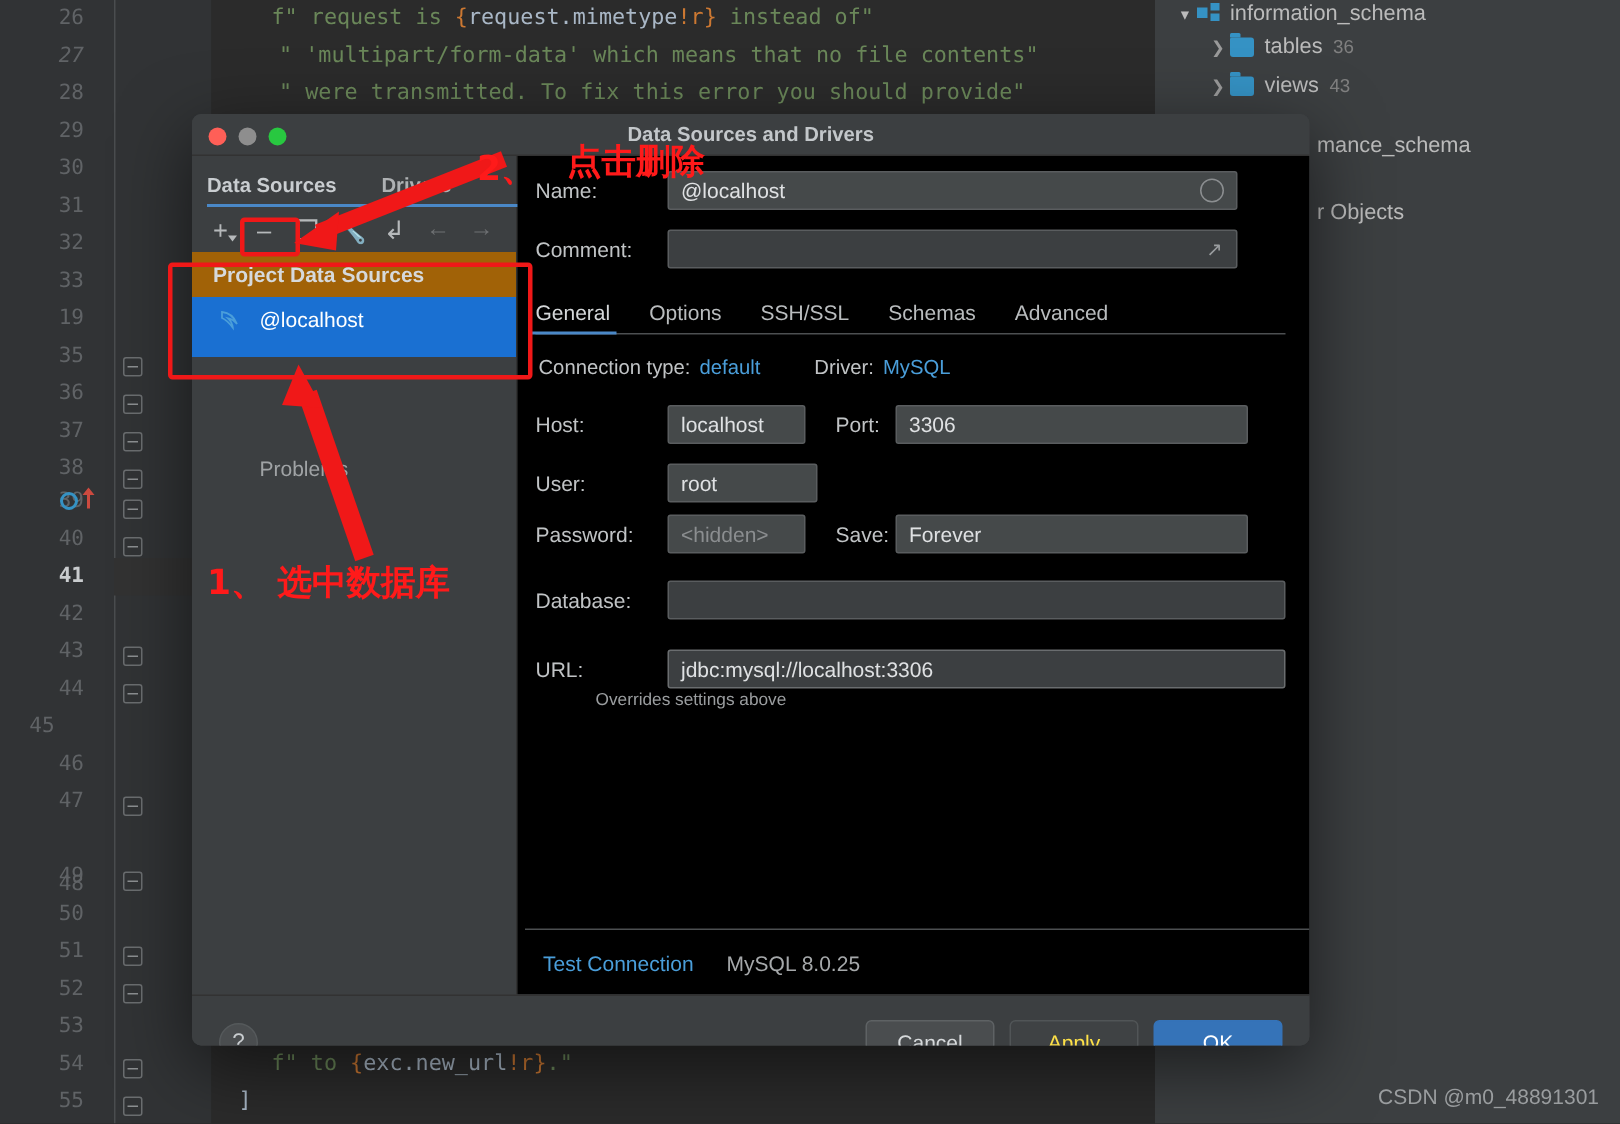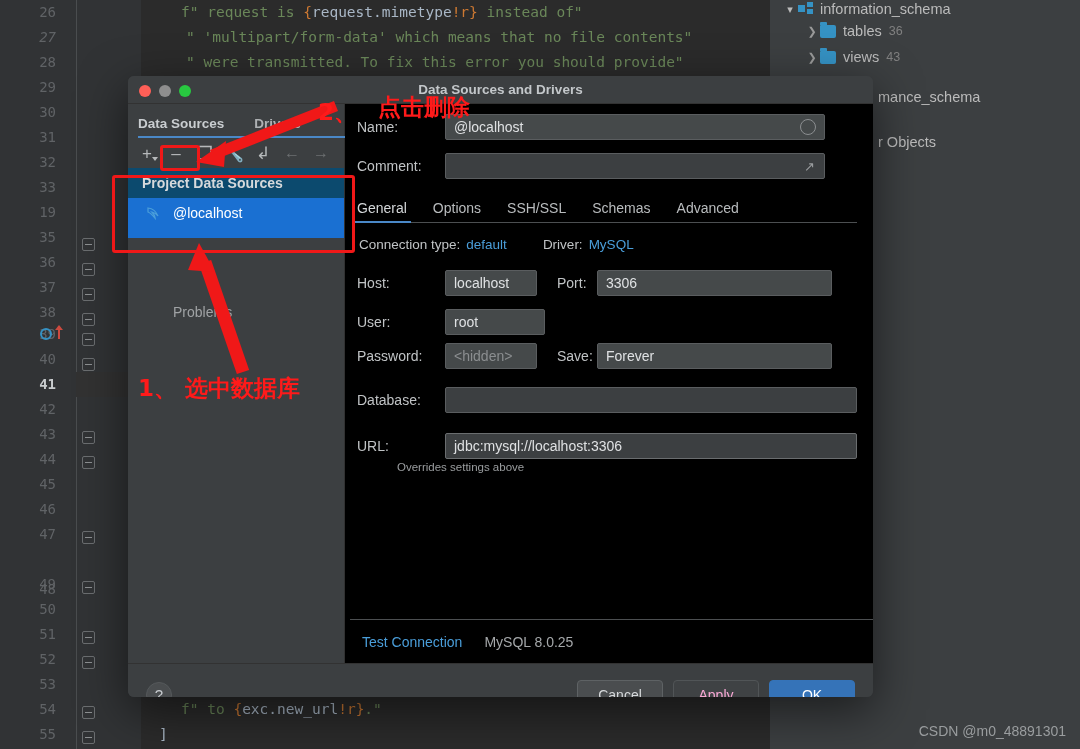--- a/index.html
+++ b/index.html
@@ -159,21 +159,21 @@
   .plus-wrap { position: relative; }
   .plus-wrap::after {
     content: ""; position: absolute; right: 2px; bottom: 4px;
     border-left: 3px solid transparent; border-right: 3px solid transparent;
     border-top: 4px solid #b6b9bb;
   }
   .ds-list { position: relative; }
   .ds-group {
     height: 30px; display: flex; align-items: center; padding-left: 14px;
     font-size: 14px; font-weight: bold; color: #d6d9db;
-    background: #0c4a6e;
+    background: #a16207;
   }
   .ds-item {
     height: 30px; display: flex; align-items: center; padding-left: 18px;
     font-size: 14px; color: #ffffff; background: #1a70d2;
   }
   .ds-tail { height: 10px; background: #1a70d2; }
   .dolphin { width: 18px; height: 16px; margin-right: 9px; }
   .problems-txt {
     position: absolute; left: 45px; top: 200px;
     font-size: 14px; color: #a0a3a5;
@@ -240,21 +240,21 @@
     width: 26px; height: 26px; border-radius: 50%; background: #4a4d4f;
     color: #c9cdd0; font-size: 15px; display: flex; align-items: center;
     justify-content: center; border: 1px solid #55595b;
   }
   .footer-right { margin-left: auto; display: flex; gap: 10px; }
   .btn {
     height: 30px; min-width: 86px; border-radius: 4px; font-size: 14px;
     display: flex; align-items: center; justify-content: center;
     border: 1px solid #5e6264; background: #4a4d4f; color: #d6d9db;
   }
-  .btn.disabled { color: #f9a8d4; background: #3f4244; border-color: #515557; }
+  .btn.disabled { color: #fde047; background: #3f4244; border-color: #515557; }
   .btn.primary { background: #3573b8; border-color: #3573b8; color: #fff; }
 
   
   .anno {
     position: absolute; color: #ff1a1a; font-size: 23px; font-weight: bold;
     font-family: "DejaVu Sans", sans-serif; white-space: nowrap;
   }
   .redbox {
     position: absolute; border: 3px solid #f01818; border-radius: 3px;
   }
@@ -321,21 +321,21 @@
         <div class="lnum" style="top: 225px;">35</div>
         <div class="lnum" style="top: 250px;">36</div>
         <div class="lnum" style="top: 275px;">37</div>
         <div class="lnum" style="top: 300px;">38</div>
         <div class="lnum" style="top: 322px;">39</div>
         <div class="lnum" style="top: 347px;">40</div>
         <div class="lnum current" style="top: 372px;">41</div>
         <div class="lnum" style="top: 397px;">42</div>
         <div class="lnum" style="top: 422px;">43</div>
         <div class="lnum" style="top: 447px;">44</div>
-        <div class="lnum" style="top: 472px;">45</div>
+        <div class="lnum" style="top: 472px; text-align: center;">45</div>
         <div class="lnum" style="top: 497px;">46</div>
         <div class="lnum" style="top: 522px;">47</div>
         <div class="lnum" style="top: 577px;">48</div>
         <div class="lnum" style="top: 572px;">49</div>
         <div class="lnum" style="top: 597px;">50</div>
         <div class="lnum" style="top: 622px;">51</div>
         <div class="lnum" style="top: 647px;">52</div>
         <div class="lnum" style="top: 672px;">53</div>
         <div class="lnum" style="top: 697px;">54</div>
         <div class="lnum" style="top: 722px;">55</div>

